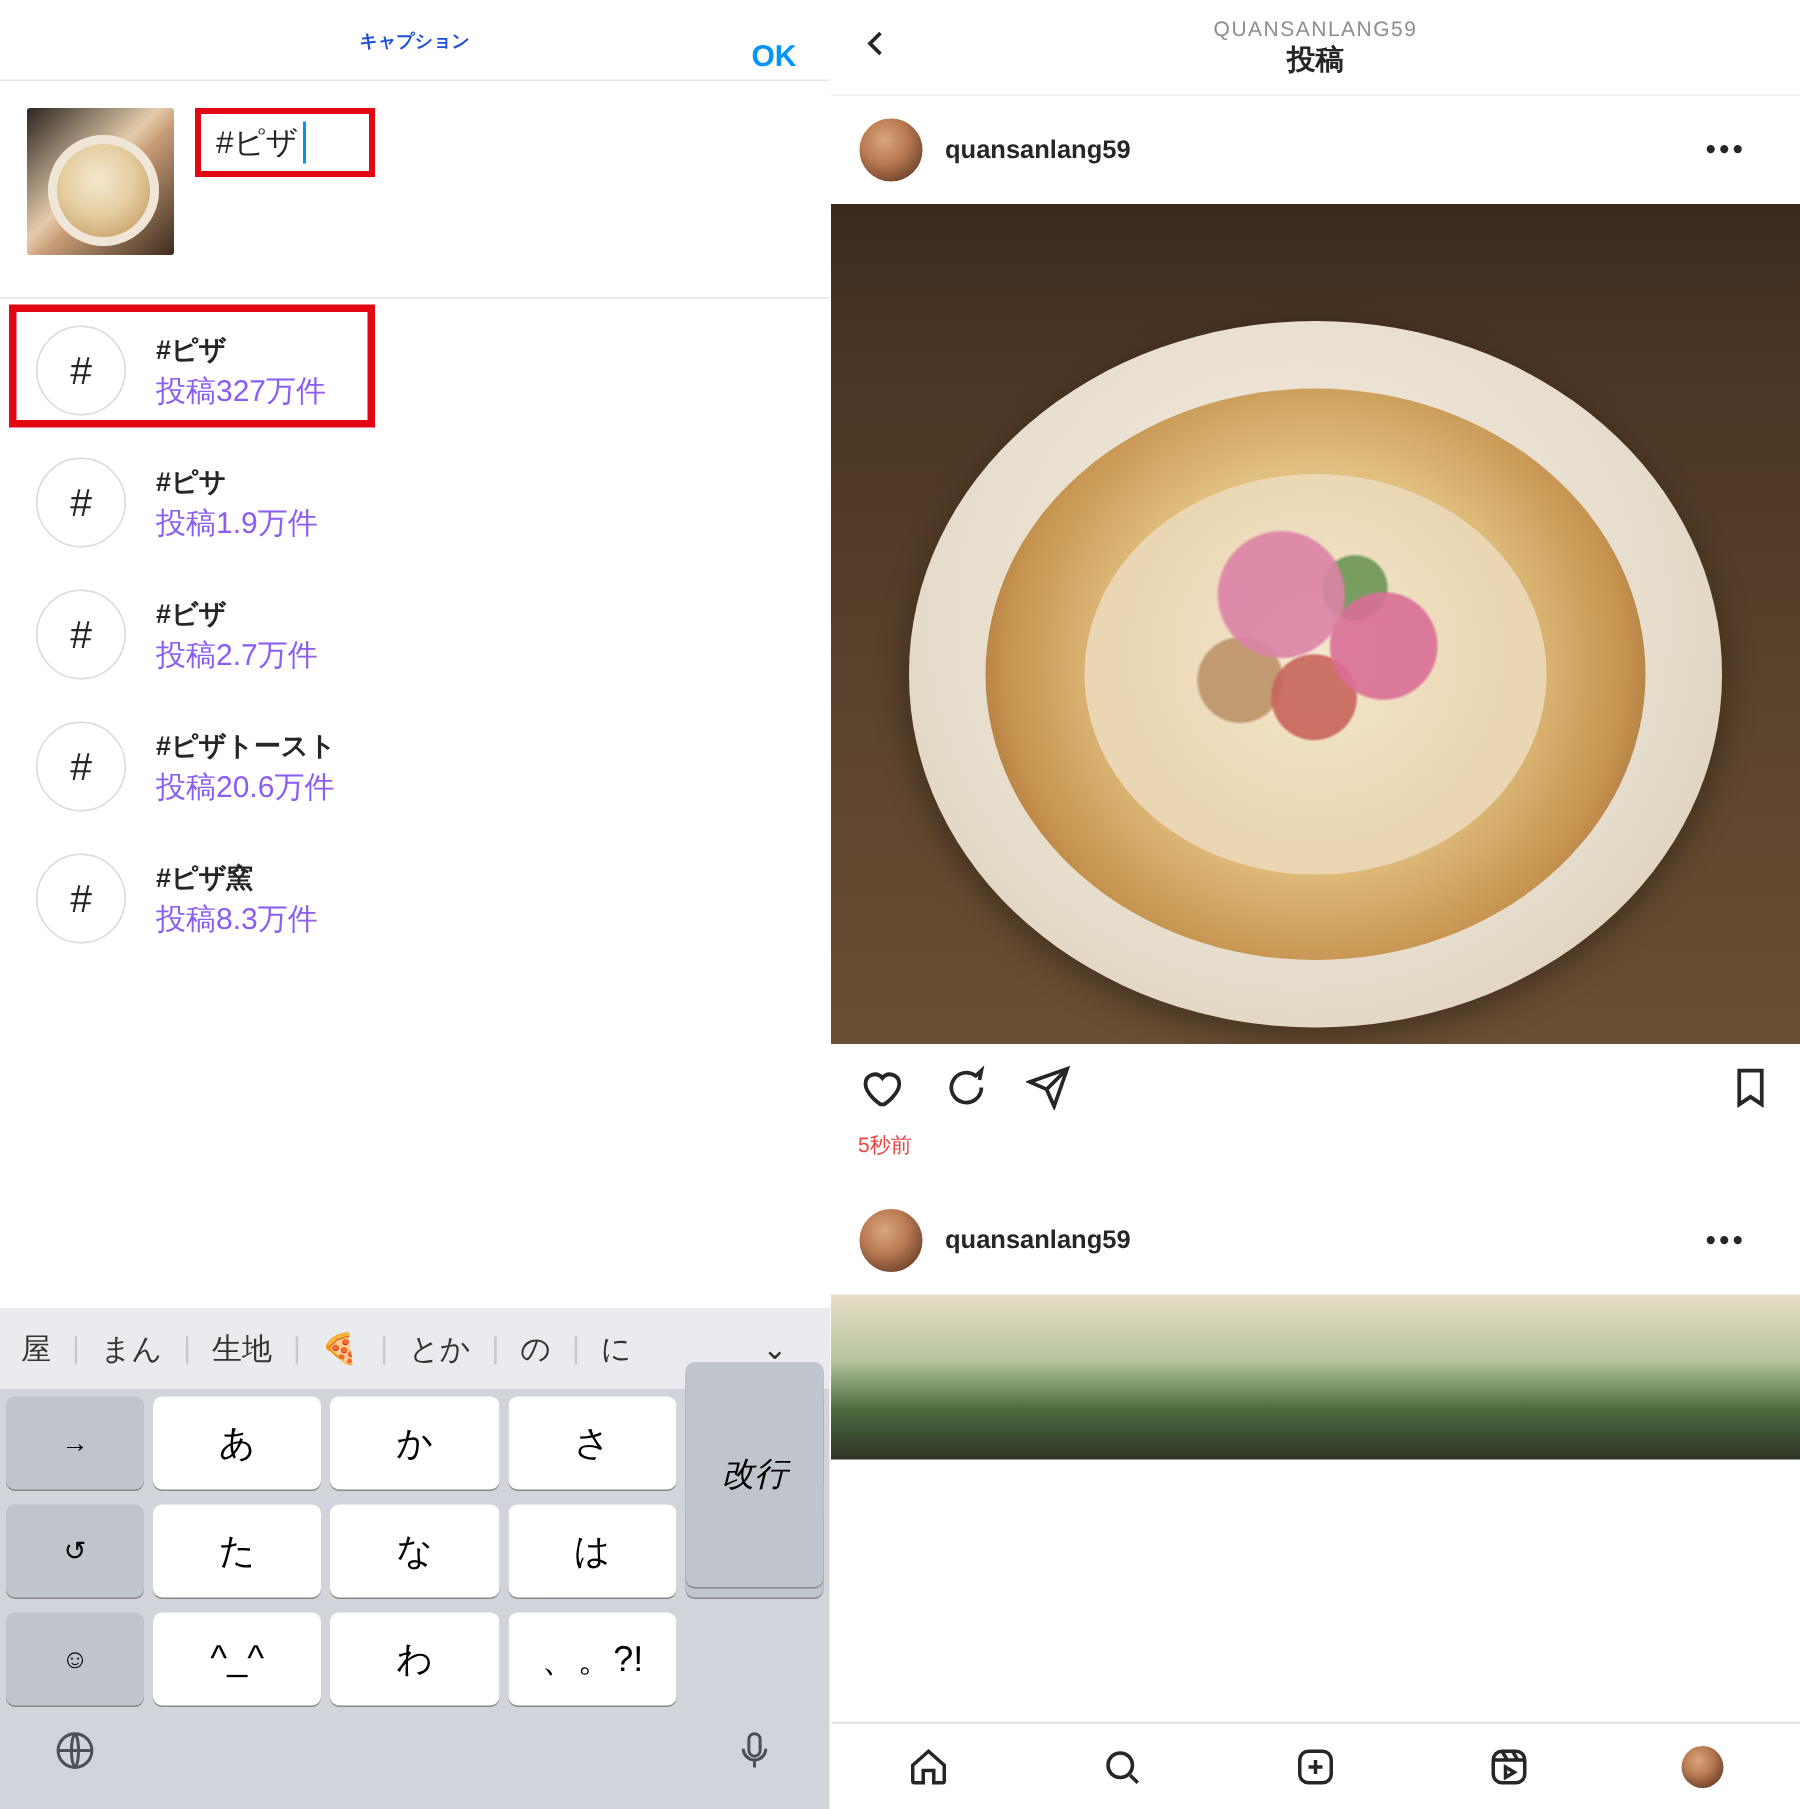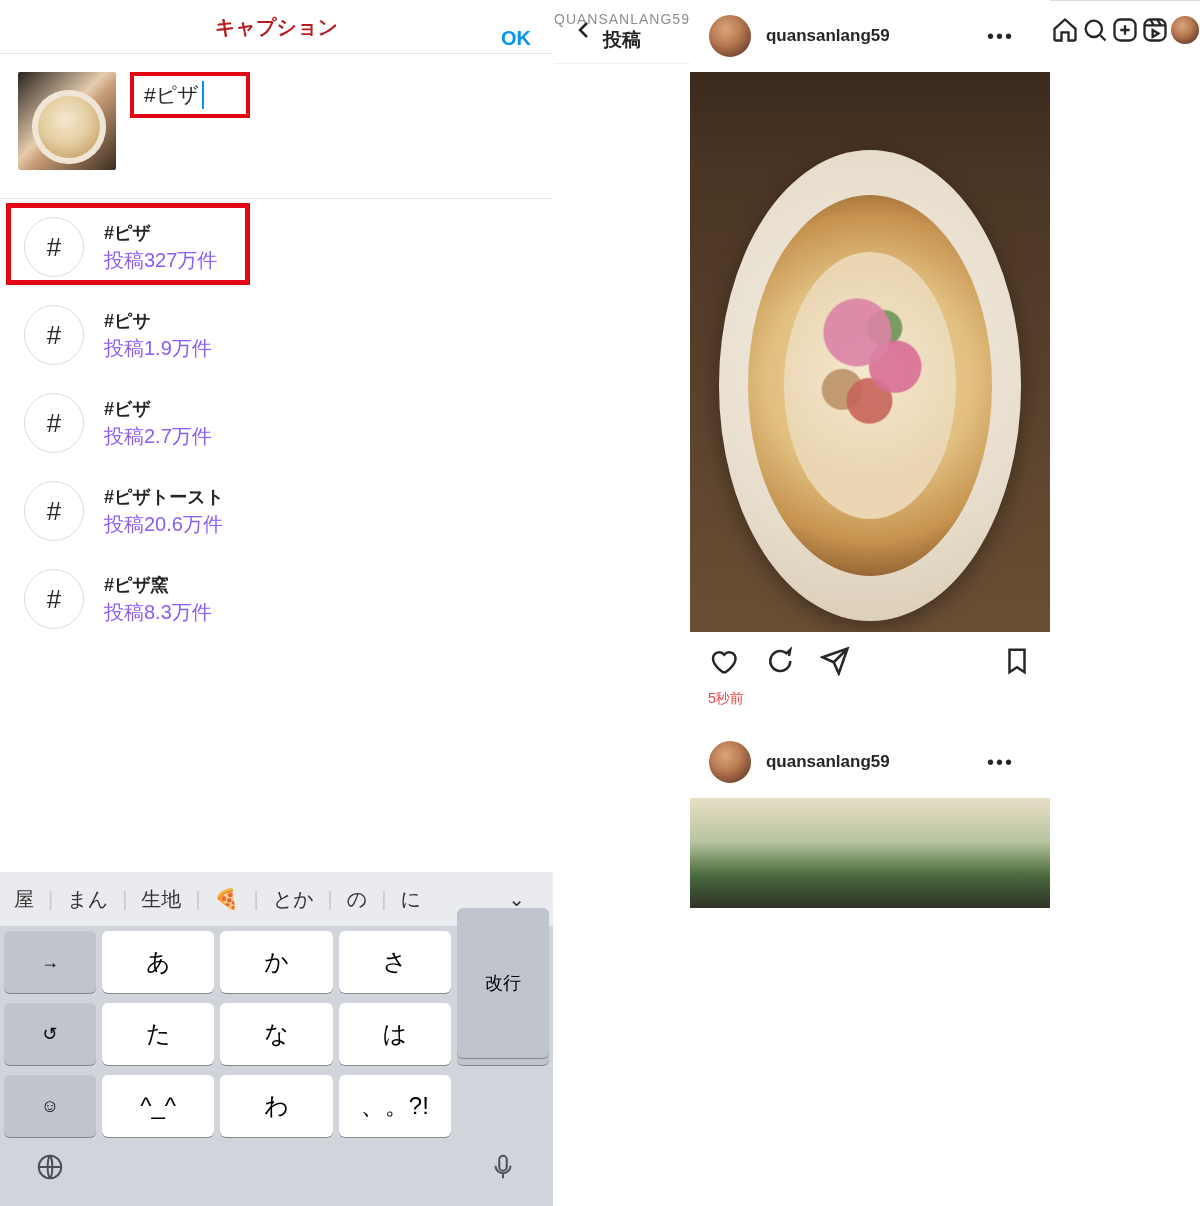--- a/index.html
+++ b/index.html
@@ -4,21 +4,21 @@
 <style>
   * { margin: 0; padding: 0; box-sizing: border-box; font-family: -apple-system, "Hiragino Sans", "Hiragino Kaku Gothic ProN", sans-serif; }
   body { background: #fff; width: 1200px; height: 1206px; overflow: hidden; }
   .container { display: flex; width: 1200px; height: 1206px; }
   .panel { width: 600px; position: relative; background: #fff; }
   .panel-left { width: 554px; border-right: 1px solid #fff; }
   .panel-right { width: 646px; }
 
   
   .left-header { height: 54px; display: flex; align-items: center; justify-content: center; border-bottom: 1px solid #e6e6e6; position: relative; }
-  .left-title { font-size: 20px; font-weight: 600; color: #b91c1c; line-height: 54px;}
+  .left-title { font-size: 12px; font-weight: 600; color: #1d4ed8; line-height: 54px;}
   .left-ok { position: absolute; right: 22px; color: #0095f6; font-size: 20px; font-weight: 600; margin-top: 23px; }
 
   .caption-row { padding: 18px 18px 28px 18px; display: flex; align-items: flex-start; gap: 14px; }
   .thumb { width: 98px; height: 98px; background: linear-gradient(135deg,#2b2420 0%,#e5ccac 45%,#c89c77 55%,#3c2c1f 100%); border-radius: 2px; position: relative; overflow: hidden; }
   .thumb::after{content:"";position:absolute;left:14%;top:18%;width:76%;height:76%;border-radius:50%;background:radial-gradient(circle at 45% 40%, #f5e8d0 0%, #e4cda0 40%, #caa46e 70%);box-shadow:inset 0 0 0 6px #efe6d8;}
   .caption-input-wrap { border: 4px solid #e30613; padding: 4px 10px; height: 46px; display: flex; align-items: center; min-width: 120px; }
   .caption-text { font-size: 21px; font-weight: 500; color: #262626; border-right: 2px solid #0095f6; padding-right: 3px; }
 
   .sugg-list { border-top: 1px solid #e6e6e6; }
   .sugg-item { display: flex; align-items: center; gap: 20px; padding: 14px 24px; }
@@ -33,21 +33,21 @@
   .kb { position: absolute; bottom: 0; left: 0; right: 0; background: #d1d4da; }
   .kb-suggest { display: flex; align-items: center; height: 54px; background:#e9ebef; font-size: 20px; color:#333; }
   .kb-suggest span { padding: 0 14px; }
   .kb-suggest .sep { color:#c7c9cf; padding:0; }
   .kb-suggest .chev { margin-left:auto; margin-right:14px; }
   .kb-row { display: flex; height: 72px; padding: 5px 4px; gap: 6px; }
   .kb-key { flex: 1; background: #fff; border-radius: 6px; box-shadow: 0 1px 0 #888; display:flex; align-items:center; justify-content:center; font-size: 24px; color:#000; }
   .kb-key.side { flex: 0 0 92px; background:#bfc4cd; font-size:18px; color:#000;}
   .kb-bottom { display:flex; height:64px; padding:6px 4px 14px 4px; align-items:center; justify-content:space-between; }
   .kb-bottom .ic { width:92px; text-align:center; font-size:28px; color:#4b4f57; }
-  .kb-enter { position:absolute; right:4px; bottom:148px; width:92px; height:150px; background:#bfc4cd; border-radius:6px; box-shadow:0 1px 0 #888; display:flex; align-items:center; justify-content:center; font-size:18px; }
+  .kb-enter { position:absolute; right:4px; bottom:148px; width:92px; height:150px; background:#bfc4cd; border-radius:6px; box-shadow:0 1px 0 #888; display:flex; align-items:center; justify-content:center; font-size:22px;font-style:italic; }
 
   
   .r-header { height: 64px; display:flex; align-items:center; justify-content:center; position:relative; border-bottom:1px solid #efefef;}
   .r-back { position:absolute; left:18px; font-size:30px; }
   .r-titlebox { text-align:center; }
   .r-subtitle { font-size:14px; color:#8e8e8e; letter-spacing:1px; }
   .r-title { font-size:19px; font-weight:600; color:#262626;text-align:center; }
 
   .post-user { display:flex; align-items:center; padding:14px 18px; gap:14px; }
   .avatar { width:44px; height:44px; border-radius:50%; background: radial-gradient(circle at 40% 35%, #d9a67a 0%, #b87a52 40%, #6b3f2a 80%); position:relative; }
@@ -72,21 +72,21 @@
   .tag-box { border:5px solid #e30613; padding:2px 6px 6px 6px; display:inline-block; margin-left:2px;}
   .ago { padding:4px 18px 18px 18px; font-size:14px; color:#ef4444;}
 
   .second-post-img { width:100%; height:110px; background:linear-gradient(180deg,#e8dec6 0%, #b6c49e 40%, #4a6b3e 70%, #2f3326 100%); position:relative; overflow:hidden;}
 
   .tabbar { height:58px; border-top:1px solid #dbdbdb; display:flex; align-items:center; justify-content:space-around; background:#fff;}
   .tabbar .t { width:30px; height:30px; display:flex; align-items:center; justify-content:center;}
   .tabbar svg { width:28px; height:28px; }
   .tab-avatar { width:28px; height:28px; border-radius:50%; background:radial-gradient(circle at 40% 35%, #d9a67a 0%, #b87a52 40%, #6b3f2a 80%);}
 
-  .panel-right-inner{height:100%;display:flex;flex-direction:row;}
+  .panel-right-inner{height:100%;display:flex;flex-direction:column;}
   .scroll-area{flex:1;overflow:hidden;}
 </style>
 </head>
 <body>
 
 <div class="container">
 
   <div class="panel panel-left">
     <div class="left-header">
       <span class="left-title">キャプション</span>

